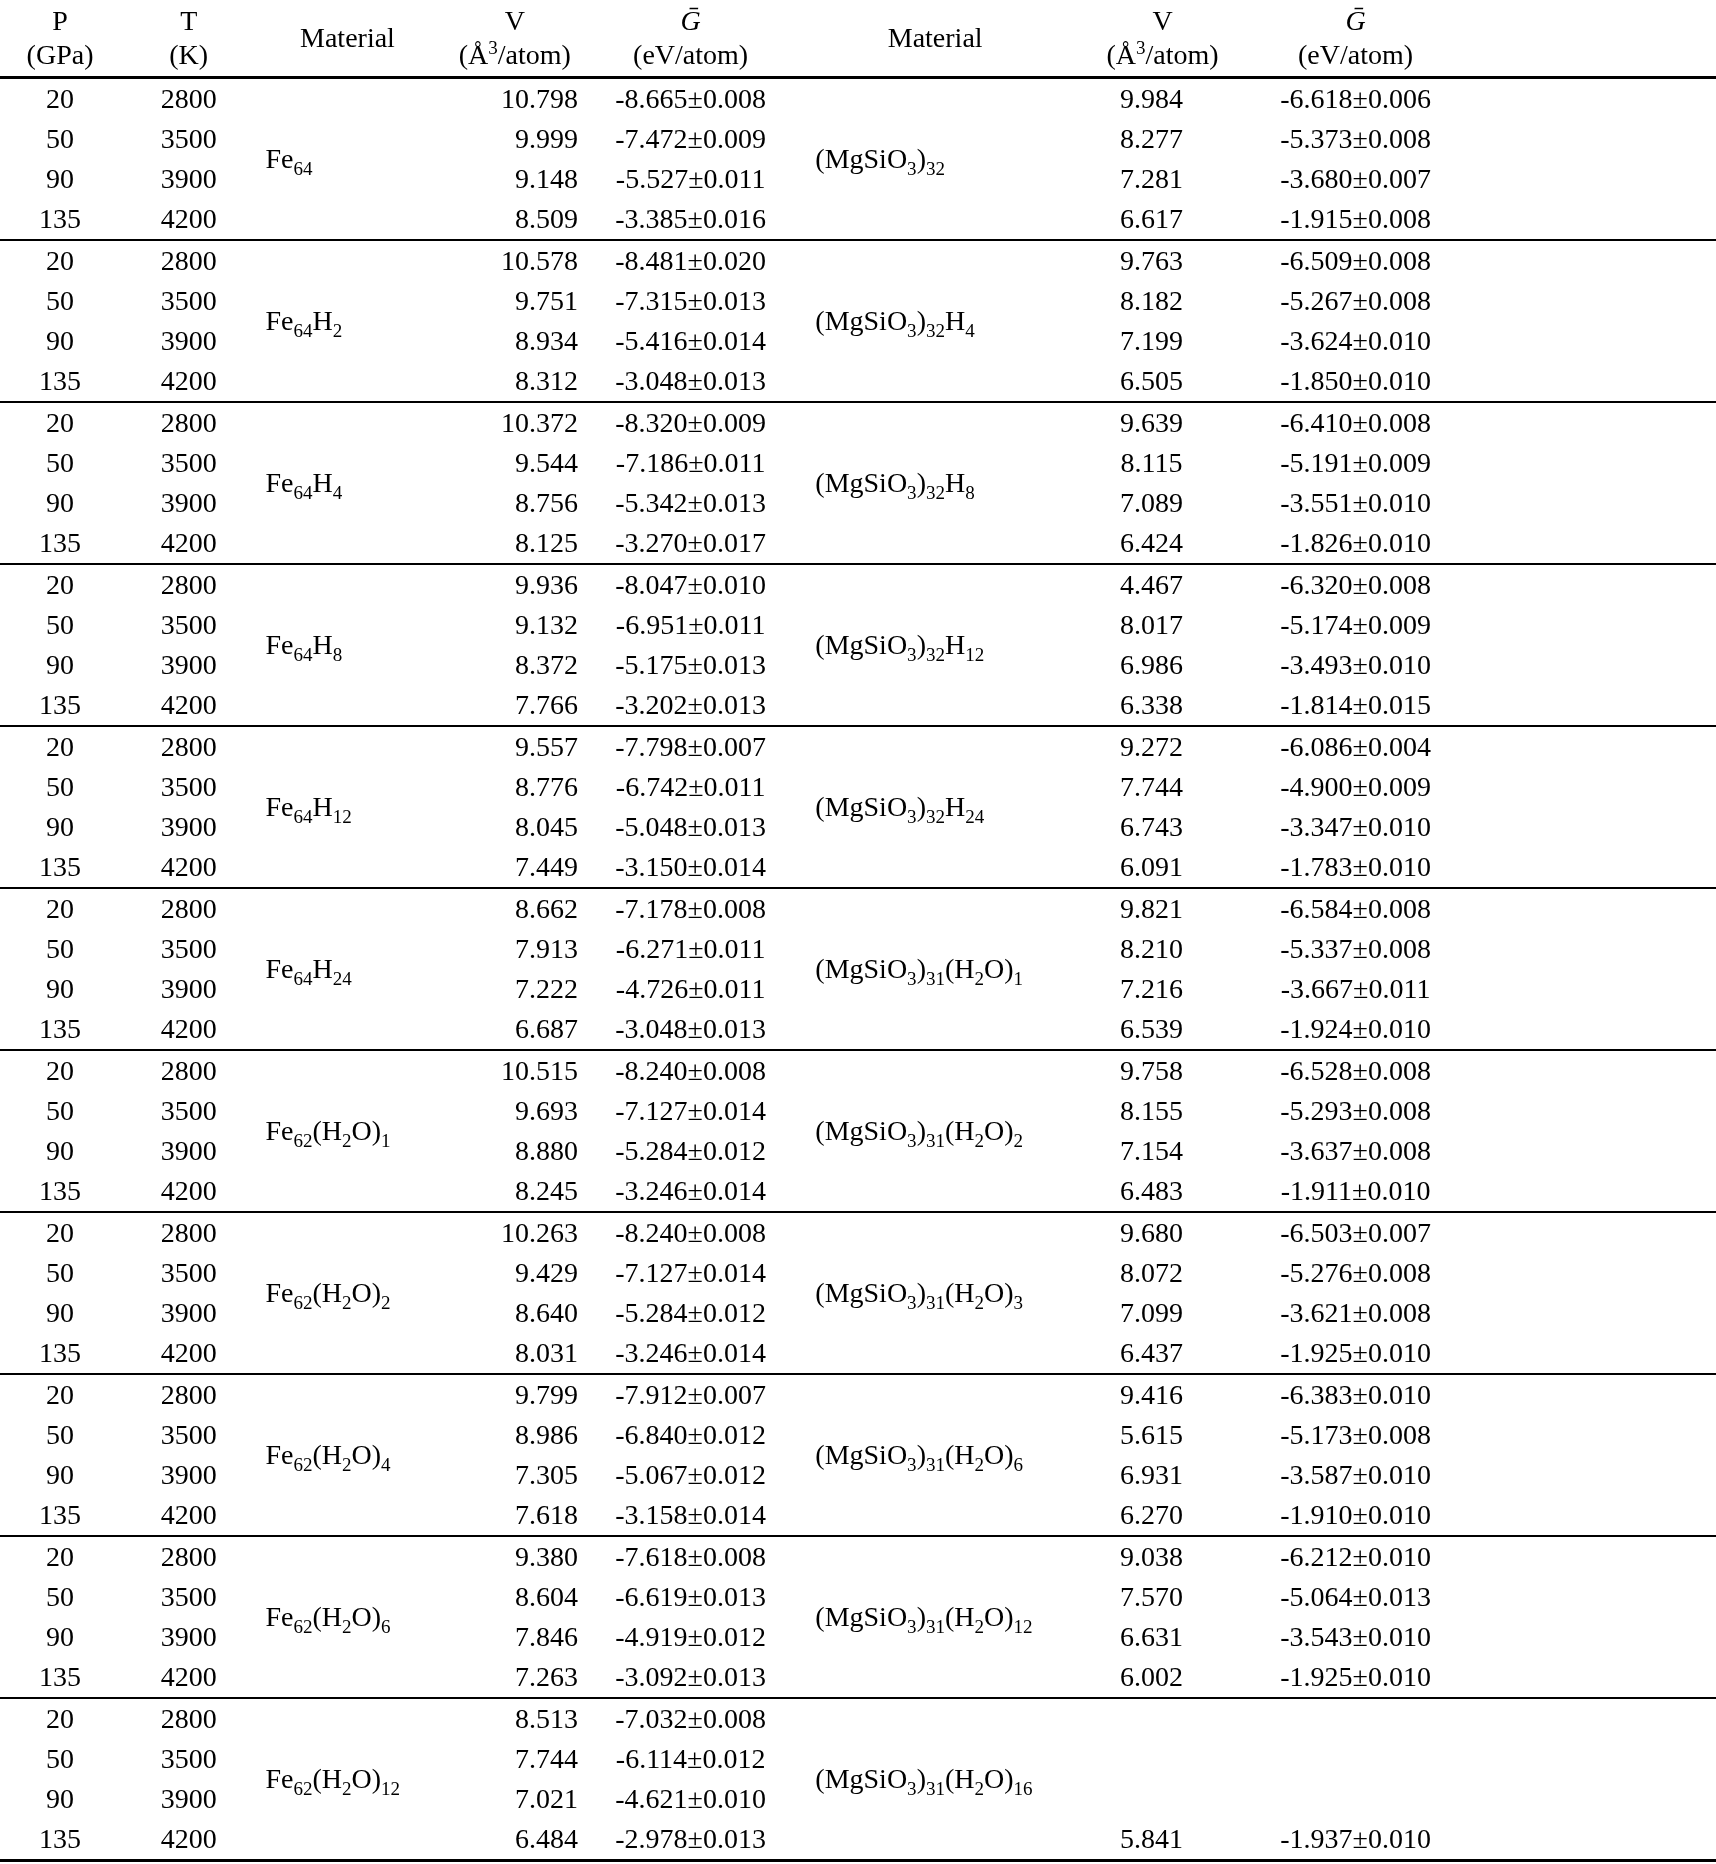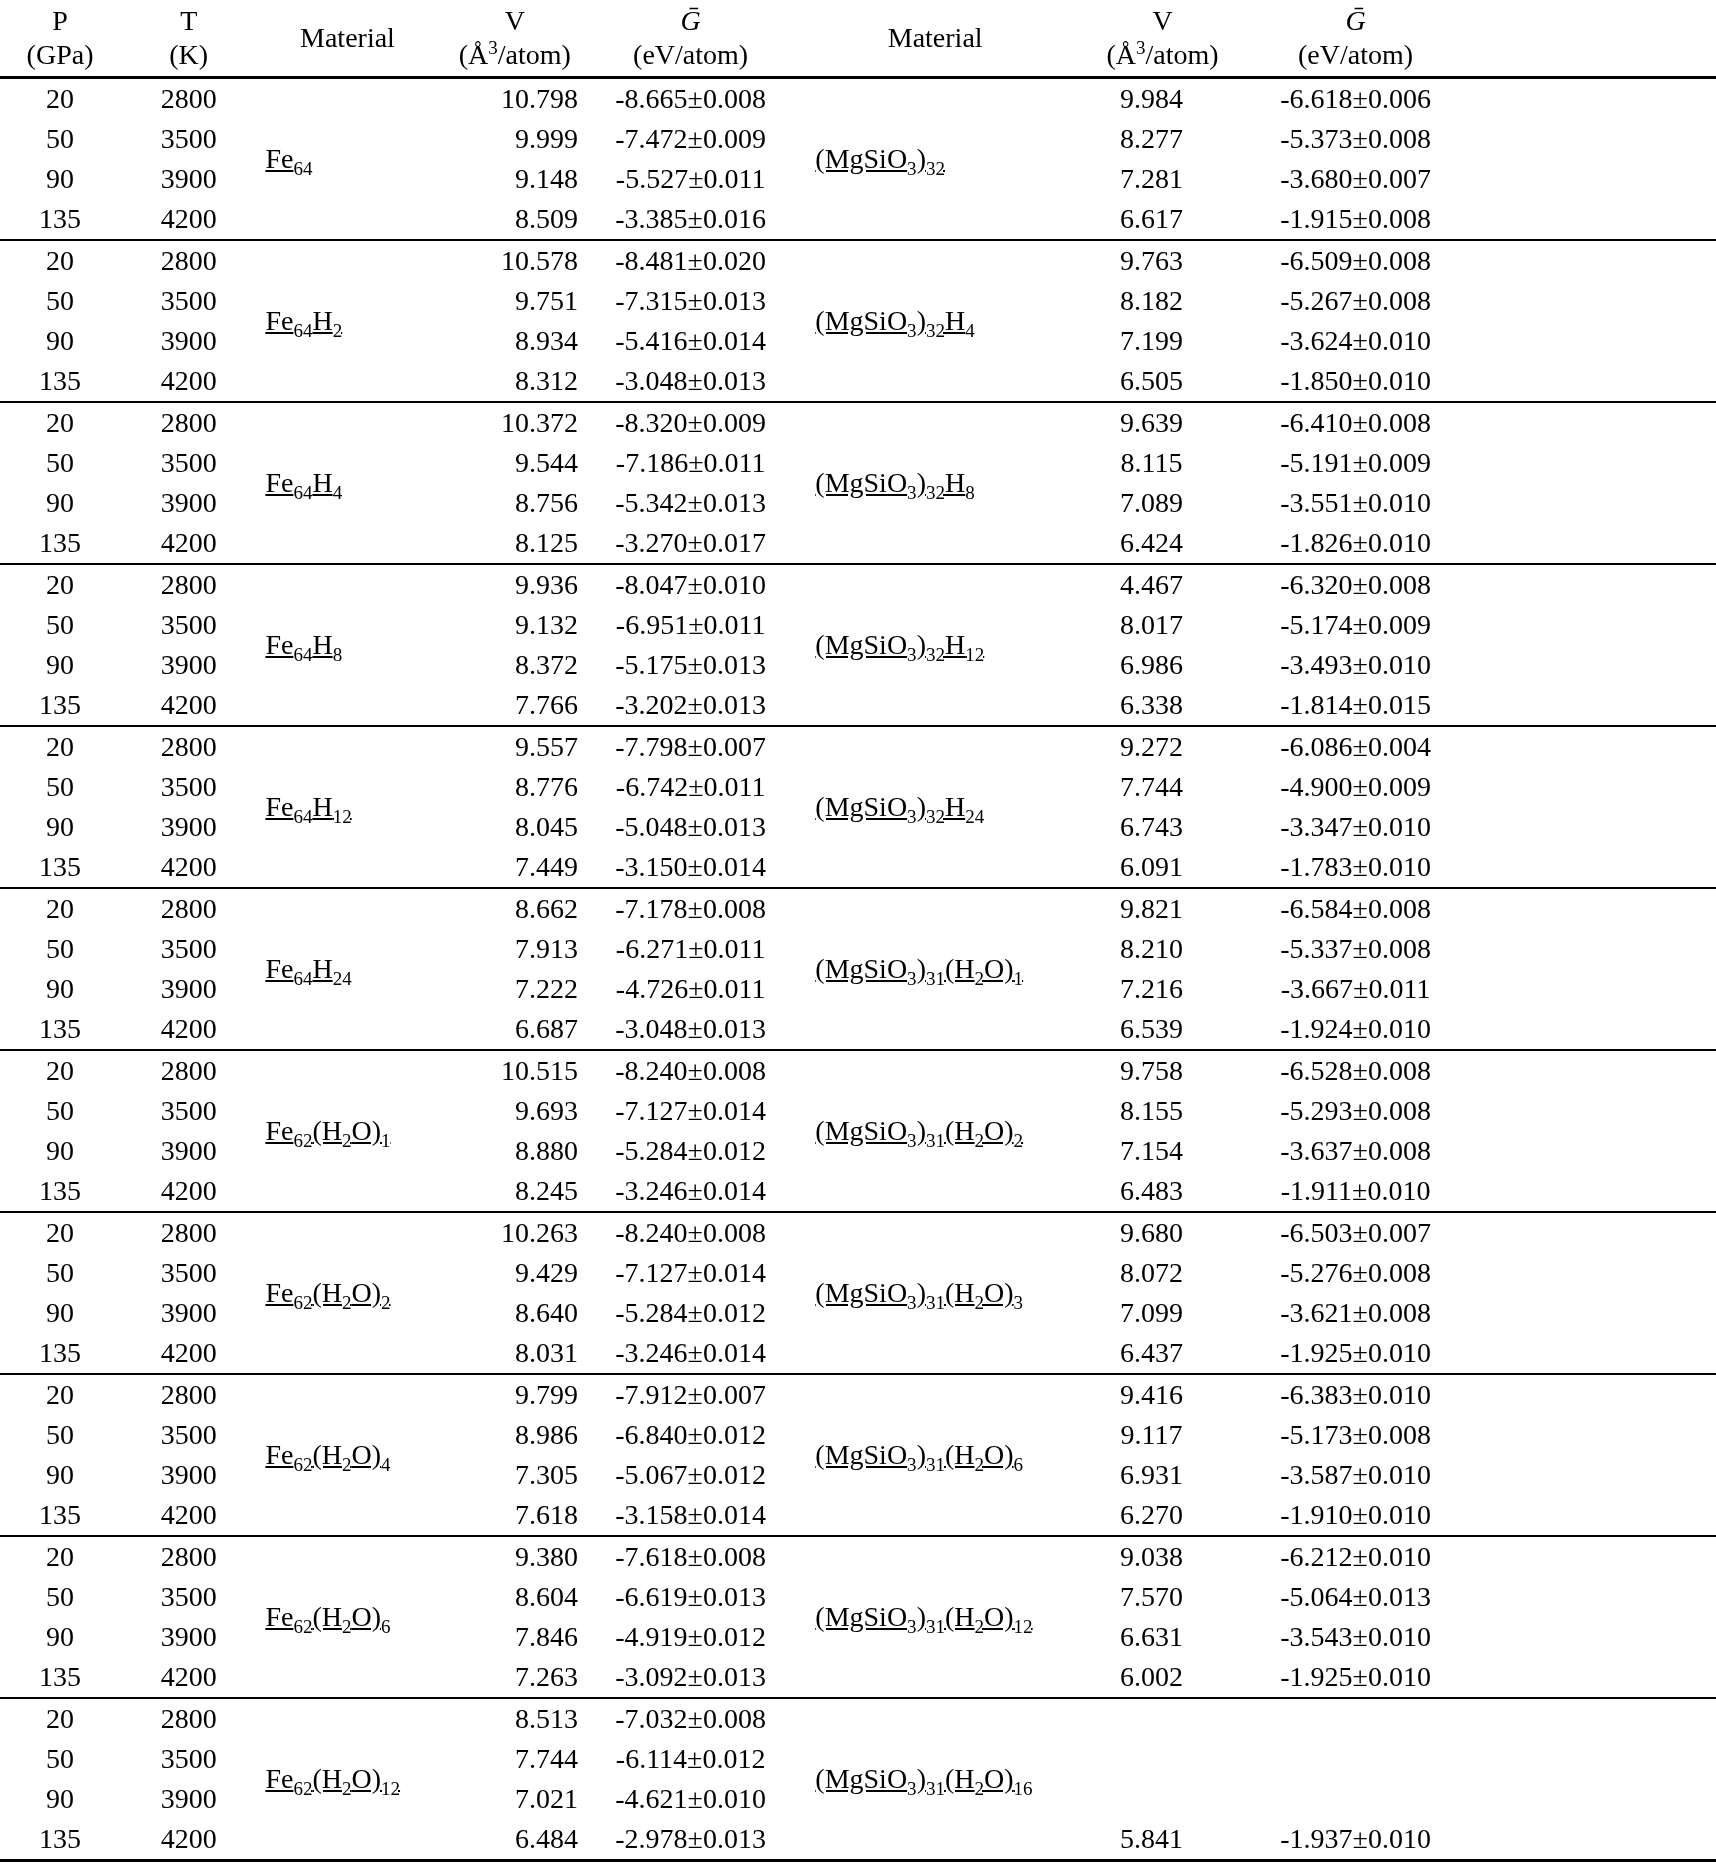--- a/index.html
+++ b/index.html
@@ -31,21 +31,21 @@
   .h-line.italic { font-style: italic; }
   td {
     height: 40px;
     padding: 0;
     vertical-align: middle;
     white-space: nowrap;
     line-height: 40px;
   }
   tr.group-start { border-top: 2.5px solid #000; }
   .num  { text-align: center; }
-  .mat  { text-align: left; vertical-align: middle; text-decoration: underline; }
+  .mat  { text-align: left; vertical-align: middle; }
   .mat1 { padding-left: 8px; }
   .mat2 { padding-left: 26px; }
   .vcell1 { text-align: right; padding-right: 14px; }
   .vcell2 { text-align: center; padding-right: 22px; }
   .gcell { text-align: center; }
   sub { font-size: 68%; line-height: 0; }
   sup { font-size: 68%; line-height: 0; }
 </style>
 </head>
 <body>
@@ -412,21 +412,21 @@
           <td class="mat mat2" rowspan="4">(MgSiO<sub>3</sub>)<sub>31</sub>(H<sub>2</sub>O)<sub>6</sub></td>
           <td class="vcell2">9.416</td>
           <td class="gcell">-6.383±0.010</td>
           <td class="filler"></td>
         </tr>
         <tr>
           <td class="num">50</td>
           <td class="num">3500</td>
           <td class="vcell1">8.986</td>
           <td class="gcell">-6.840±0.012</td>
-          <td class="vcell2">9.117</td>
+          <td class="vcell2">5.615</td>
           <td class="gcell">-5.173±0.008</td>
           <td class="filler"></td>
         </tr>
         <tr>
           <td class="num">90</td>
           <td class="num">3900</td>
           <td class="vcell1">7.305</td>
           <td class="gcell">-5.067±0.012</td>
           <td class="vcell2">6.931</td>
           <td class="gcell">-3.587±0.010</td>

